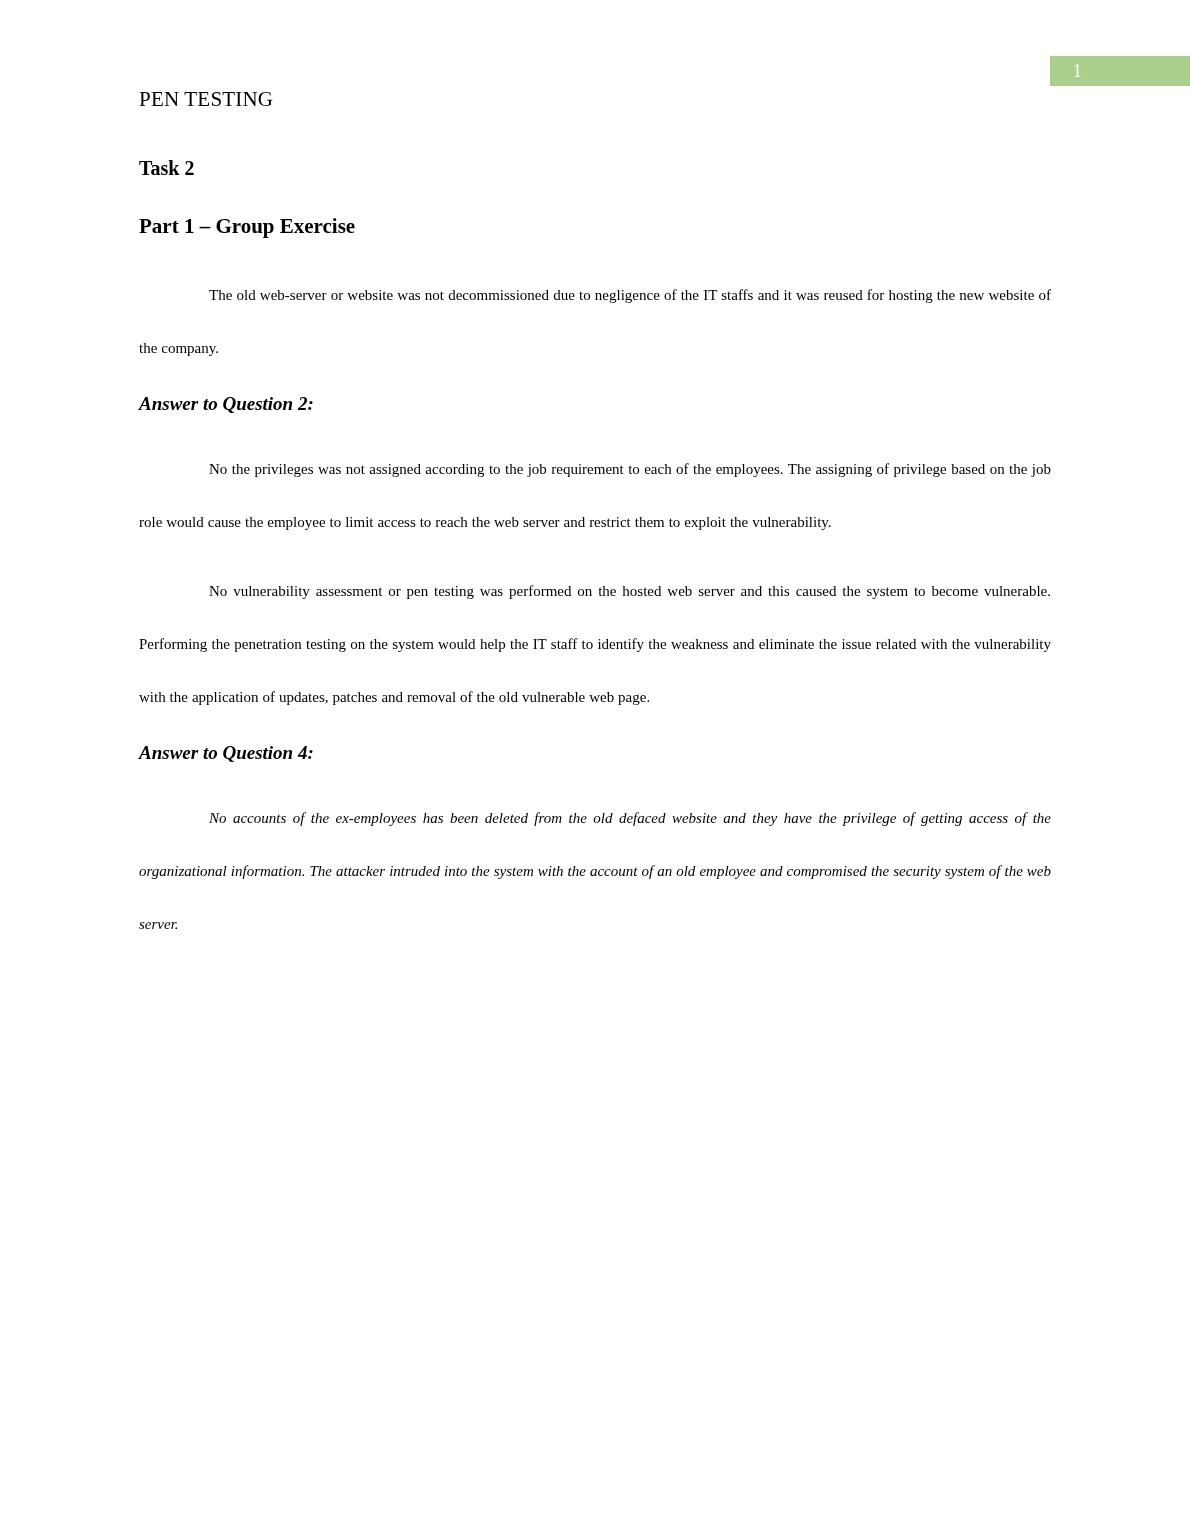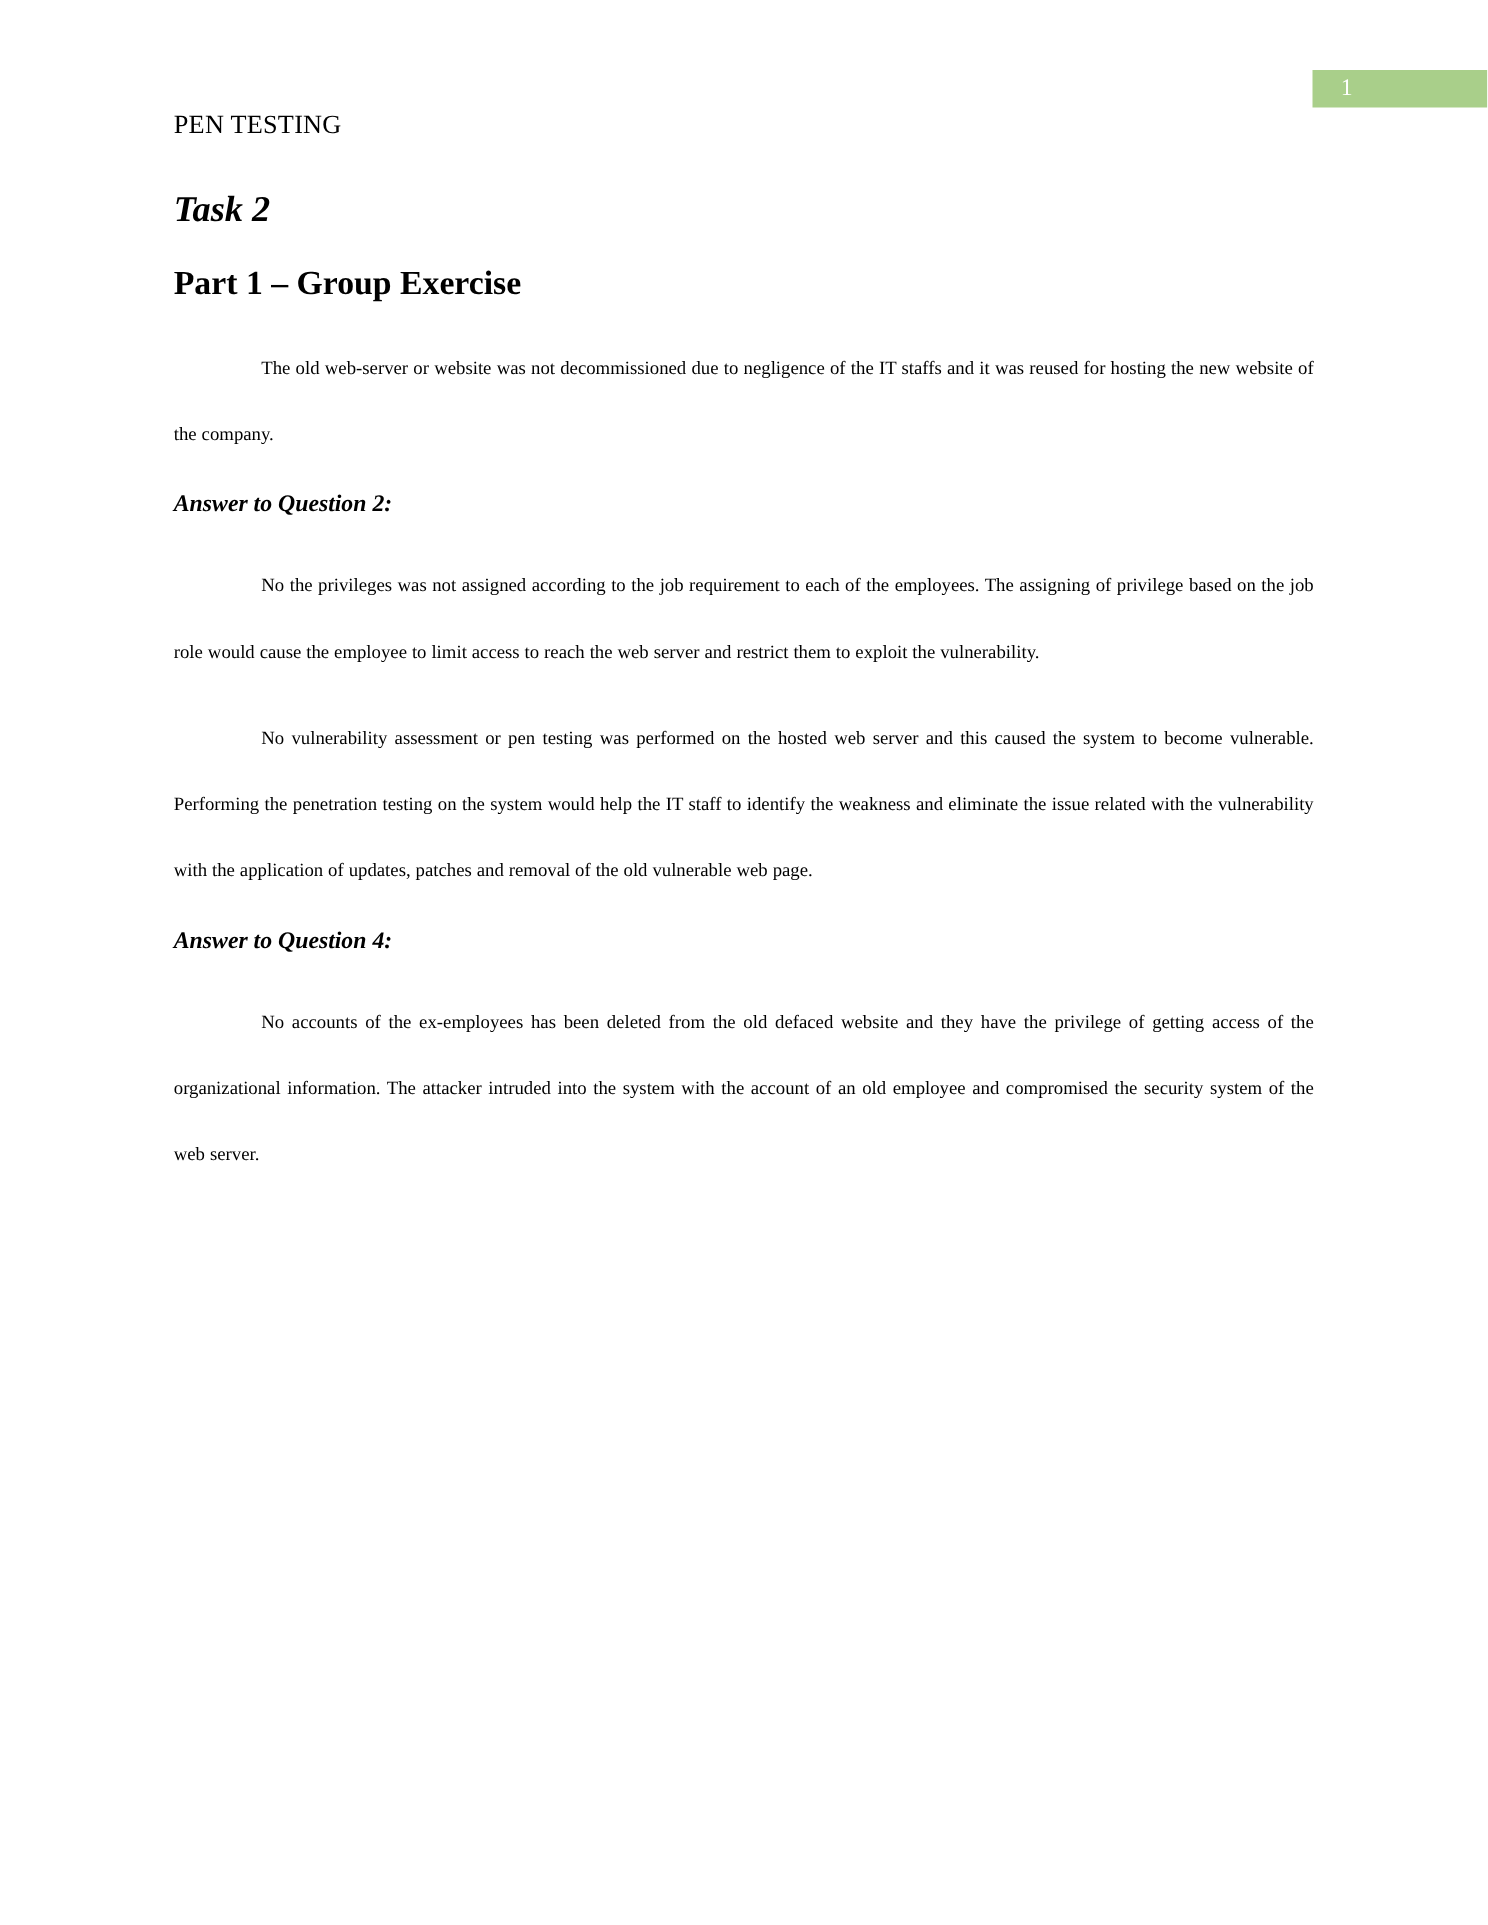--- a/index.html
+++ b/index.html
@@ -42,28 +42,27 @@
     font-size: 21px;
     letter-spacing: 0.2px;
   }
   .content {
     position: absolute;
     top: 155px;
     left: 139px;
     width: 912px;
   }
   h1.doc-heading {
-    font-size: 29px;
+    font-size: 20px;
     font-weight: bold;
     margin: 0 0 32px 0;
     line-height: 26px;
-    font-style: italic;
   }
   h2.doc-subheading {
-    font-size: 27px;
+    font-size: 21px;
     font-weight: bold;
     margin: 0 0 30px 0;
     line-height: 26px;
   }
   .qlabel {
     font-size: 19px;
     font-weight: bold;
     font-style: italic;
     margin: 0 0 26px 0;
     line-height: 26px;
@@ -71,20 +70,21 @@
   p.body-para {
     font-size: 15px;
     line-height: 53px;
     margin: 0 0 16px 0;
     text-align: justify;
     text-indent: 70px;
     word-spacing: 0.2px;
   }
   p.body-para.last {
     margin-bottom: 28px;
+    font-style: italic;
   }
 </style>
 </head>
 <body>
 
 <div class="page">
 
   <div class="page-number-band"></div>
   <div class="page-number-text">1</div>
 

